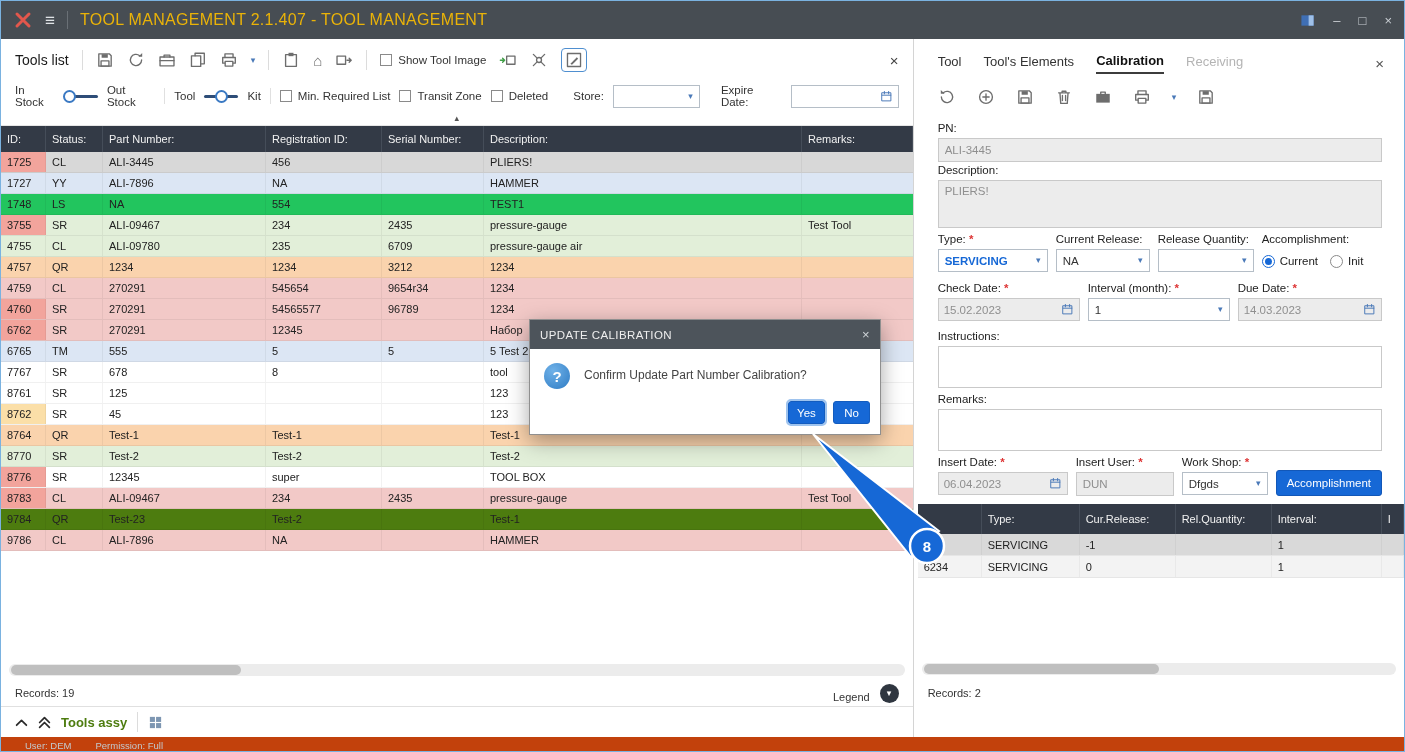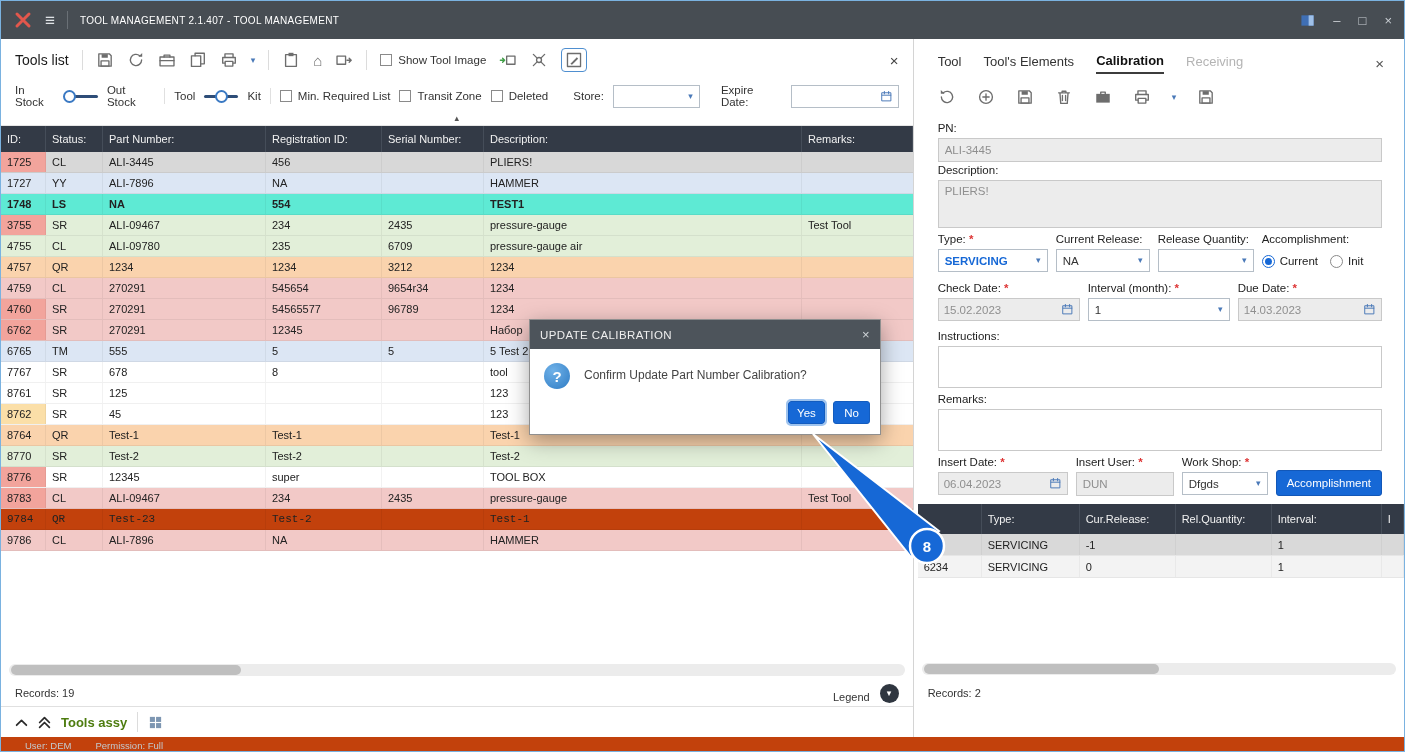--- a/index.html
+++ b/index.html
@@ -3,21 +3,21 @@
 <meta charset="utf-8">
 <style>
   *{box-sizing:border-box;margin:0;padding:0}
   body{margin:0;background:#aeb4ba;font-family:"Liberation Sans",sans-serif}
   .app{position:relative;width:1405px;height:752px;background:#fff;border:1px solid #7ab2e0;overflow:hidden;color:#222;font-size:12px}
 
   
   .titlebar{height:38px;background:#474d53;display:flex;align-items:center;gap:12px;padding:0 12px}
   .tb-glyph{color:#dfe3e6;font-size:17px;line-height:1}
   .tb-sep{width:1px;height:18px;background:#6a7076}
-  .tb-title{color:#ffffff;font-size:10px;letter-spacing:.3px}
+  .tb-title{color:#eab308;font-size:16px;letter-spacing:.3px}
   .win-controls{margin-left:auto;display:flex;align-items:center;gap:18px;color:#c9ced3;font-size:13px}
   .win-controls span{cursor:default}
 
   
   .main{display:flex;height:698px}
   .left-panel{width:917px;border-right:1px solid #d4d4d4;display:flex;flex-direction:column;background:#fff}
   .right-panel{flex:1;display:flex;flex-direction:column;background:#fff}
 
   
   .si{width:18px;height:18px;stroke:#6d6d6d;stroke-width:1.2;fill:none;stroke-linecap:round;stroke-linejoin:round}
@@ -302,21 +302,21 @@
           </div>
           <div class="grow" style="background: rgb(220, 230, 244);">
             <div class="gc c0">1727</div>
             <div class="gc c1">YY</div>
             <div class="gc c2">ALI-7896</div>
             <div class="gc c3">NA</div>
             <div class="gc c4"></div>
             <div class="gc c5">HAMMER</div>
             <div class="gc c6"></div>
           </div>
-          <div class="grow" style="background: #5eead4; font-weight: bold;">
+          <div class="grow" style="background: #22c55e;">
             <div class="gc c0">1748</div>
             <div class="gc c1">LS</div>
             <div class="gc c2">NA</div>
             <div class="gc c3">554</div>
             <div class="gc c4"></div>
             <div class="gc c5">TEST1</div>
             <div class="gc c6"></div>
           </div>
           <div class="grow" style="background: rgb(226, 239, 217);">
             <div class="gc c0" style="background: rgb(242, 164, 156);">3755</div>
@@ -437,21 +437,21 @@
           </div>
           <div class="grow" style="background: rgb(242, 201, 199);">
             <div class="gc c0" style="background: rgb(242, 164, 156);">8783</div>
             <div class="gc c1">CL</div>
             <div class="gc c2">ALI-09467</div>
             <div class="gc c3">234</div>
             <div class="gc c4">2435</div>
             <div class="gc c5">pressure-gauge</div>
             <div class="gc c6">Test Tool</div>
           </div>
-          <div class="grow" style="background: #c2410c; font-family: Liberation Mono, monospace;">
+          <div class="grow" style="background: #4d7c0f;">
             <div class="gc c0">9784</div>
             <div class="gc c1">QR</div>
             <div class="gc c2">Test-23</div>
             <div class="gc c3">Test-2</div>
             <div class="gc c4"></div>
             <div class="gc c5">Test-1</div>
             <div class="gc c6"></div>
           </div>
           <div class="grow" style="background: rgb(242, 201, 199);">
             <div class="gc c0">9786</div>

